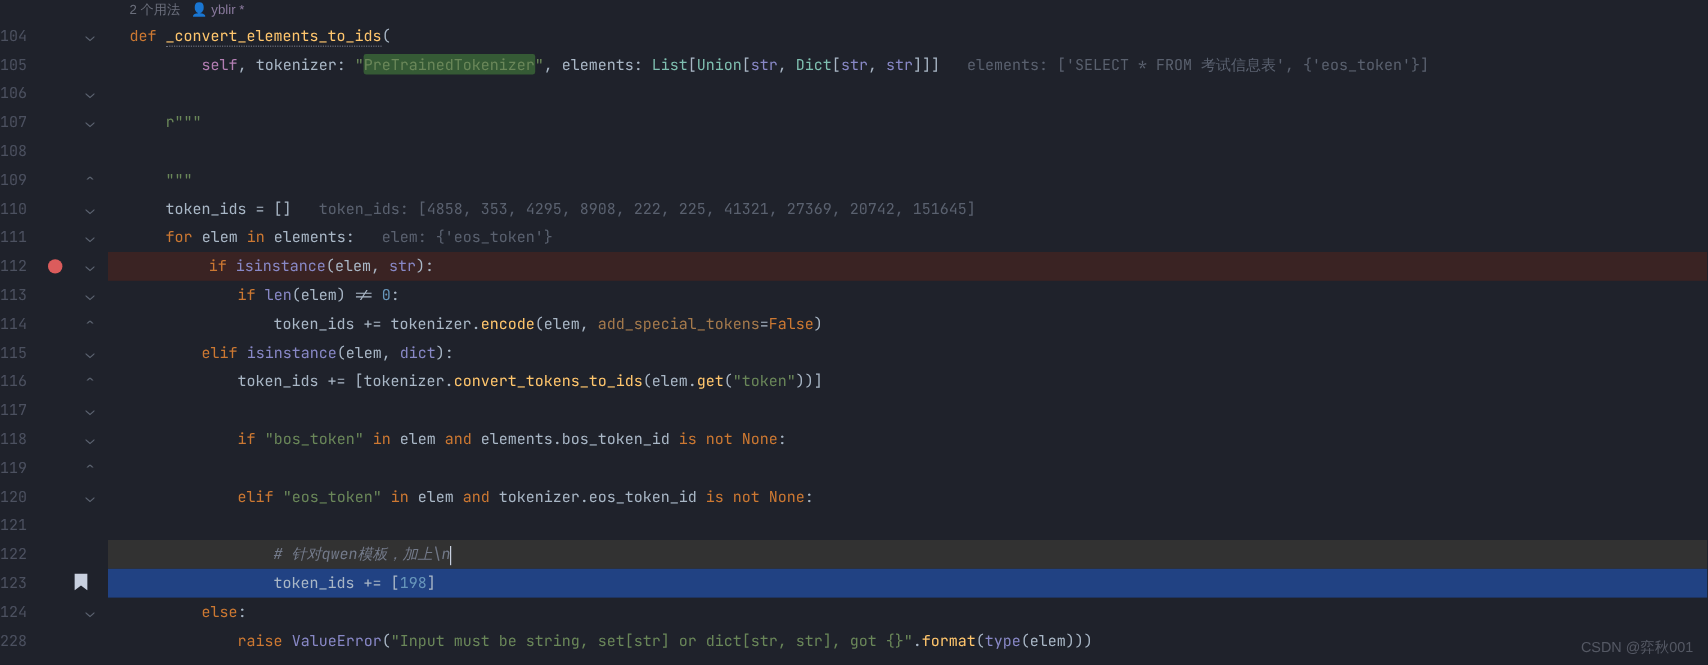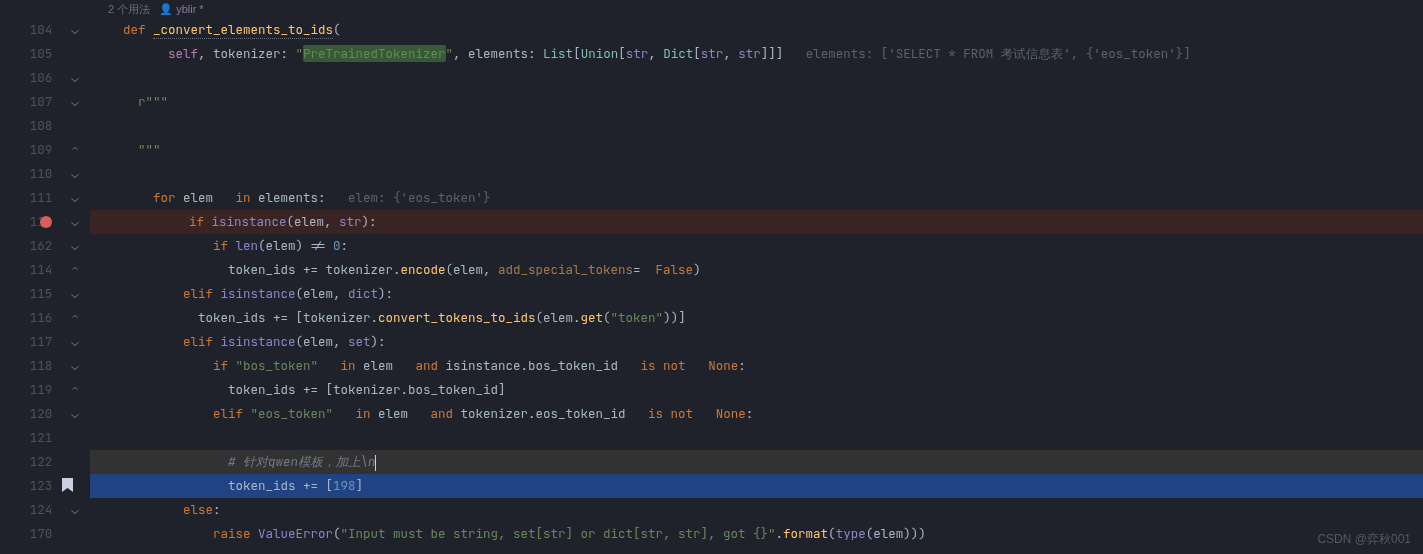--- a/index.html
+++ b/index.html
@@ -23,31 +23,31 @@
     --kwarg:#a57a4c;
     --highlight-ref:#3a4a3a;
     --bp-line:#3a2323;
     --sel-line:#214283;
     --caret-line:#323232;
     --bp-red:#db5c5c;
   }
   html,body{margin:0;padding:0;background:var(--bg);color:var(--fg);font:var(--font);overflow:hidden;}
   .viewport{width:1423px;height:554px;position:relative;overflow:hidden;background:var(--bg);}
   .gutter{position:absolute;left:0;top:0;width:90px;height:100%;background:var(--gutter-bg);}
-  .gln{position:absolute;left:14px;width:54px;text-align:center;color:var(--gutter-fg);font:var(--font);}
+  .gln{position:absolute;left:0;width:54px;text-align:left;color:var(--gutter-fg);font:var(--font);}
   .fold{position:absolute;left:68px;width:14px;text-align:center;color:#5c6370;font:var(--font);cursor:pointer;user-select:none;}
   .bp{position:absolute;left:40px;width:12px;height:12px;border-radius:50%;background:var(--bp-red);}
   .bookmark{position:absolute;left:62px;width:11px;height:14px;}
   .bookmark svg{display:block;}
   .code{position:absolute;left:90px;right:0;top:0;bottom:0;}
   .row{position:absolute;left:0;right:0;height:var(--line-h);white-space:pre;font:var(--font);padding-left:18px;}
   .bg-bp{background:var(--bp-line);padding-left:24px;}
   .bg-sel{background:var(--sel-line);}
   .bg-caret{background:var(--caret-line);}
-  .kw{color:var(--keyword);margin-left:15px;}
+  .kw{color:var(--keyword);}
   .fn{color:var(--def);}
   .str{color:var(--string);}
   .num{color:var(--num);}
   .ty{color:var(--type);}
   .bi{color:var(--builtin);}
   .sf{color:var(--self);}
   .cm{color:var(--comment);font-style:italic;}
   .hint{color:var(--hint);}
   .op{color:var(--op);}
   .kwg{color:var(--kwarg);}
@@ -73,33 +73,33 @@
 
     <div class="gln" style="top:18px">104</div>
     <div class="gln" style="top:42px">105</div>
     <div class="gln" style="top:66px">106</div>
     <div class="gln" style="top:90px">107</div>
     <div class="gln" style="top:114px">108</div>
     <div class="gln" style="top:138px">109</div>
     <div class="gln" style="top:162px">110</div>
     <div class="gln" style="top:186px">111</div>
     <div class="gln" style="top:210px">112</div>
-    <div class="gln" style="top:234px">162</div>
+    <div class="gln" style="top:234px">113</div>
     <div class="gln" style="top:258px">114</div>
     <div class="gln" style="top:282px">115</div>
     <div class="gln" style="top:306px">116</div>
     <div class="gln" style="top:330px">117</div>
     <div class="gln" style="top:354px">118</div>
     <div class="gln" style="top:378px">119</div>
     <div class="gln" style="top:402px">120</div>
     <div class="gln" style="top:426px">121</div>
     <div class="gln" style="top:450px">122</div>
     <div class="gln" style="top:474px">123</div>
     <div class="gln" style="top:498px">124</div>
-    <div class="gln" style="top:522px">170</div>
+    <div class="gln" style="top:522px">228</div>
 
     <div class="bp" style="top:216px"></div>
 
     <div class="bookmark" style="top:478px">
       <svg width="11" height="14" viewBox="0 0 11 14">
           <path d="M0 0h11v14l-5.5-4L0 14z" fill="#c8d0df"></path>
         </svg>
     </div>
 
     <div class="fold" style="top:18px">⌄</div>
@@ -123,38 +123,37 @@
   <div class="code">
 
     <div class="row" style="top:18px"><span class="kw">def </span><span class="fn underline">_convert_elements_to_ids</span><span class="op">(</span></div>
 
     <div class="row" style="top:42px">        <span class="sf">self</span><span class="op">, tokenizer: </span><span class="str">"</span><span class="str ref">PreTrainedTokenizer</span><span class="str">"</span><span class="op">, elements: </span><span class="ty">List</span><span class="op">[</span><span class="ty">Union</span><span class="op">[</span><span class="bi">str</span><span class="op">, </span><span class="ty">Dict</span><span class="op">[</span><span class="bi">str</span><span class="op">, </span><span class="bi">str</span><span class="op">]]]</span>   <span class="hint">elements: ['SELECT * FROM 考试信息表', {'eos_token'}]</span></div>
 
 
     <div class="row" style="top:90px">    <span class="doc">r"""</span></div>
     <div class="row" style="top:138px">    <span class="doc">"""</span></div>
 
+    <div class="row" style="top:162px">    <span class="op">token_ids = []</span>   <span class="hint">token_ids: [4858, 353, 4295, 8908, 222, 225, 41321, 27369, 20742, 151645]</span></div>
 
     <div class="row" style="top:186px">    <span class="kw">for </span><span class="op">elem </span><span class="kw">in </span><span class="op">elements:</span>   <span class="hint">elem: {'eos_token'}</span></div>
 
     <div class="row bg-bp" style="top:210px">        <span class="kw">if </span><span class="bi">isinstance</span><span class="op">(</span><span class="op">elem, </span><span class="bi">str</span><span class="op">):</span></div>
 
     <div class="row" style="top:234px">            <span class="kw">if </span><span class="bi">len</span><span class="op">(</span><span class="op">elem) != </span><span class="num">0</span><span class="op">:</span></div>
 
     <div class="row" style="top:258px">                <span class="op">token_ids += tokenizer.</span><span class="fn">encode</span><span class="op">(</span><span class="op">elem, </span><span class="kwg">add_special_tokens</span><span class="op">=</span><span class="kw">False</span><span class="op">)</span></div>
 
     <div class="row" style="top:282px">        <span class="kw">elif </span><span class="bi">isinstance</span><span class="op">(</span><span class="op">elem, </span><span class="bi">dict</span><span class="op">):</span></div>
 
     <div class="row" style="top:306px">            <span class="op">token_ids += [tokenizer.</span><span class="fn">convert_tokens_to_ids</span><span class="op">(</span><span class="op">elem.</span><span class="fn">get</span><span class="op">(</span><span class="str">"token"</span><span class="op">))]</span></div>
 
-    <div class="row" style="top:330px">        <span class="kw">elif </span><span class="bi">isinstance</span><span class="op">(</span><span class="op">elem, </span><span class="bi">set</span><span class="op">):</span></div>
 
-    <div class="row" style="top:354px">            <span class="kw">if </span><span class="str">"bos_token"</span><span class="kw"> in </span><span class="op">elem </span><span class="kw">and </span><span class="op">isinstance.bos_token_id </span><span class="kw">is not </span><span class="kw">None</span><span class="op">:</span></div>
+    <div class="row" style="top:354px">            <span class="kw">if </span><span class="str">"bos_token"</span><span class="kw"> in </span><span class="op">elem </span><span class="kw">and </span><span class="op">elements.bos_token_id </span><span class="kw">is not </span><span class="kw">None</span><span class="op">:</span></div>
 
-    <div class="row" style="top:378px">                <span class="op">token_ids += [tokenizer.bos_token_id]</span></div>
 
     <div class="row" style="top:402px">            <span class="kw">elif </span><span class="str">"eos_token"</span><span class="kw"> in </span><span class="op">elem </span><span class="kw">and </span><span class="op">tokenizer.eos_token_id </span><span class="kw">is not </span><span class="kw">None</span><span class="op">:</span></div>
 
 
     <div class="row bg-caret" style="top:450px">                <span class="cm"># 针对qwen模板，加上\n</span><span class="caret"></span></div>
 
     <div class="row bg-sel" style="top:474px">                <span class="op">token_ids += [</span><span class="num">198</span><span class="op">]</span></div>
 
     <div class="row" style="top:498px">        <span class="kw">else</span><span class="op">:</span></div>
 

